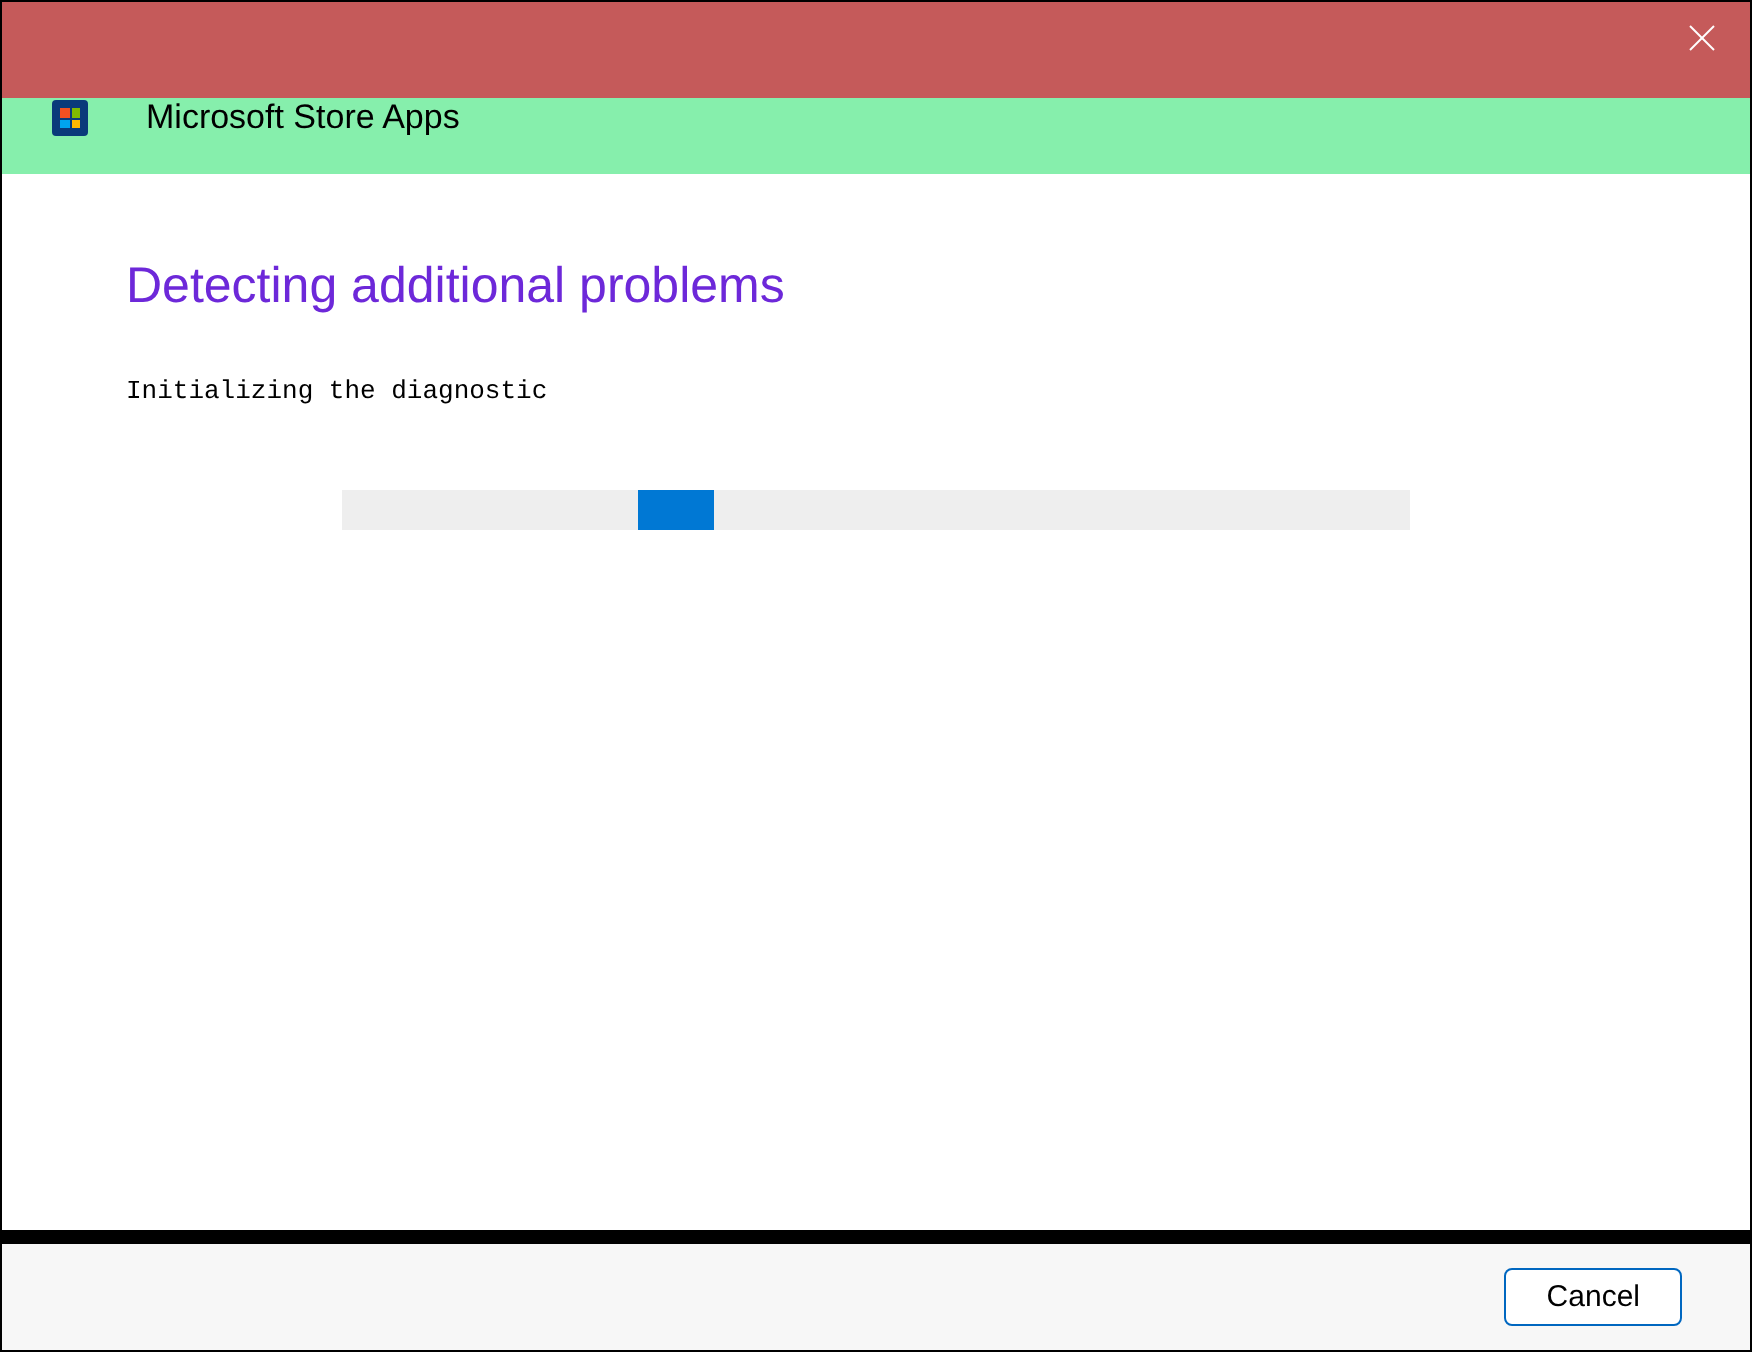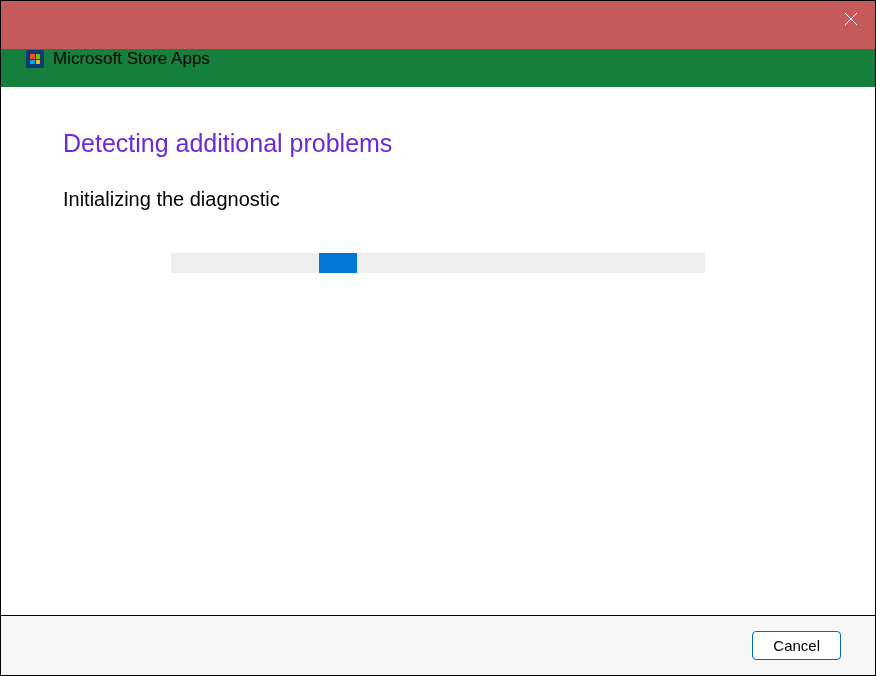--- a/index.html
+++ b/index.html
@@ -29,25 +29,25 @@
       align-items: center;
       justify-content: center;
       cursor: pointer;
       color: #fff;
     }
     .close-btn svg {
       width: 14px;
       height: 14px;
     }
     .header {
-      background: #15803d;
+      background: #86efac;
       padding: 0 0 18px 24px;
       display: flex;
       align-items: center;
-      gap: 8px;
+      gap: 28px;
     }
     .app-icon {
       width: 20px;
       height: 20px;
       display: flex;
       align-items: center;
       justify-content: center;
     }
     .app-title {
       color: #000;
@@ -60,23 +60,24 @@
       height: calc(100% - 48px - 48px - 60px);
     }
     .heading {
       color: #6d28d9;
       font-size: 25px;
       font-weight: 400;
       margin-bottom: 30px;
     }
     .status-text {
       color: #000;
-      font-size: 20px;
+      font-size: 13px;
       font-weight: 400;
       margin-bottom: 42px;
+      font-family: Liberation Mono, monospace;
     }
     .progress-container {
       width: 534px;
       height: 20px;
       background: #eeeeee;
       margin: 0 auto;
       position: relative;
     }
     .progress-chunk {
       position: absolute;
@@ -85,21 +86,21 @@
       height: 20px;
       background: #0078d4;
     }
     .footer {
       position: absolute;
       bottom: 1px;
       left: 1px;
       right: 1px;
       height: 60px;
       background: #f7f7f7;
-      border-top: 1px solid #000000;
+      border-top: 7px solid #000000;
       display: flex;
       justify-content: flex-end;
       align-items: center;
       padding-right: 34px;
     }
     .cancel-btn {
       background: #fff;
       border: 1px solid #0067c0;
       border-radius: 4px;
       padding: 5px 20px;

